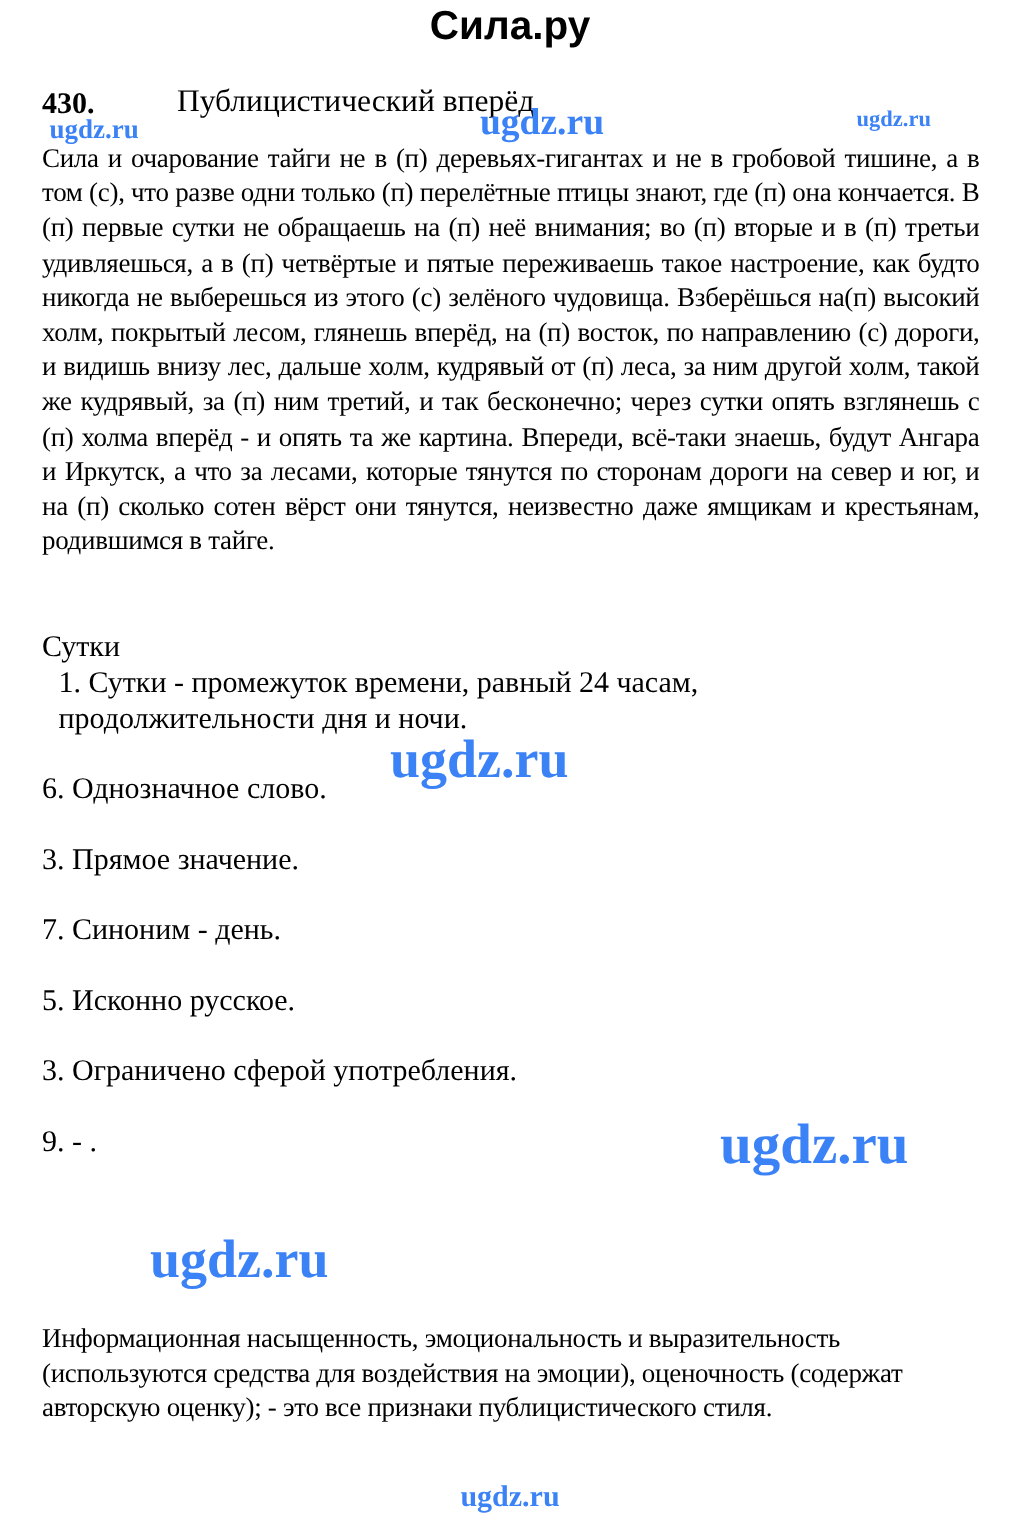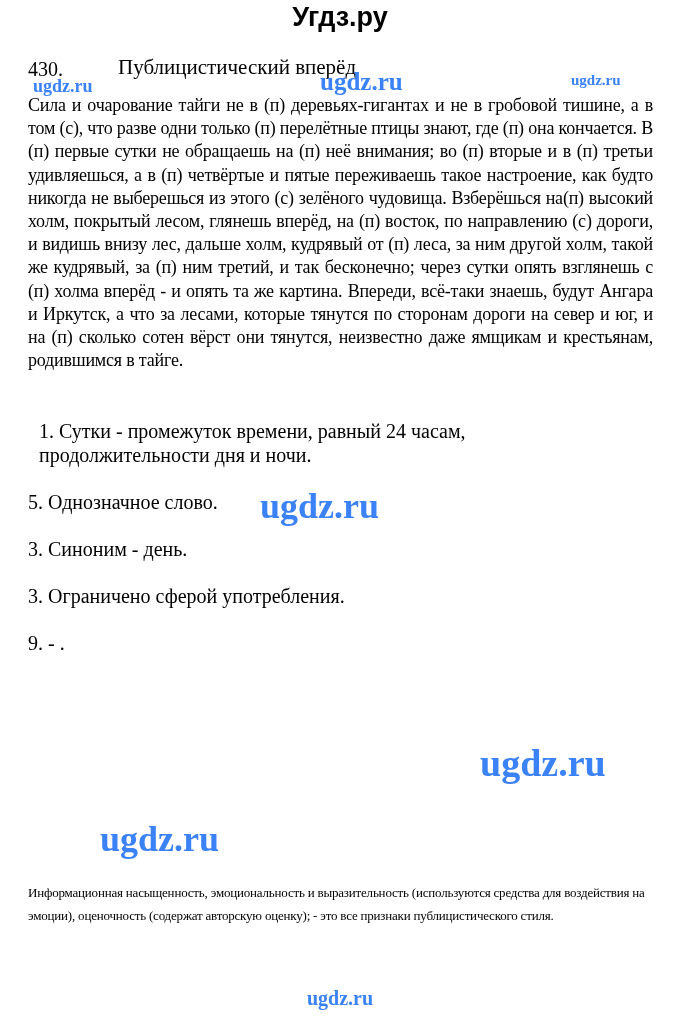--- a/index.html
+++ b/index.html
@@ -31,65 +31,68 @@
   }
   .wm-top-left   { left: 33px;  top: 77px;  font-size: 18px; }
   .wm-top-center { left: 320px; top: 69px;  font-size: 25px; }
   .wm-top-right  { left: 571px; top: 73px;  font-size: 15px; }
   .wm-mid        { left: 260px; top: 488px; font-size: 36px; }
   .wm-seven      { left: 480px; top: 744px; font-size: 38px; }
   .wm-nine       { left: 100px; top: 821px; font-size: 36px; }
   .wm-bottom     { left: 0; top: 988px; width: 100%; text-align: center; font-size: 20px; }
   .ex-num {
     position: absolute; left: 28px; top: 59px;
-    font-weight: normal; font-size: 20px; line-height: 1;
+    font-weight: bold; font-size: 20px; line-height: 1;
   }
   .ex-title {
     position: absolute; left: 118px; top: 57px;
     font-size: 21px; line-height: 1;
   }
   .passage {
     position: absolute; left: 28px; top: 94px; width: 625px;
     font-size: 18px; line-height: 23.2px;
     letter-spacing: -0.2px;
     text-align: justify;
   }
   .analysis {
     position: absolute; left: 28px; top: 419px; width: 472px;
     font-size: 20px; line-height: 24px;
   }
   .analysis .item { margin-top: 23px; }
   .analysis .item.first { margin-top: 0; margin-left: 11px; }
   .conclusion {
     position: absolute; left: 28px; top: 881px; width: 626px;
-    font-size: 13px; line-height: 23px;
+    font-size: 18px; line-height: 23px;
     letter-spacing: -0.2px;
     text-align: left;
   }
 </style>
 </head>
 <body>
 
 <div class="page">
 
-  <div class="site-title">Угдз.ру</div>
+  <div class="site-title">Сила.ру</div>
 
   <span class="ex-num">430.</span>
   <span class="ex-title">Публицистический вперёд</span>
 
   <div class="wm wm-top-left">ugdz.ru</div>
   <div class="wm wm-top-center">ugdz.ru</div>
   <div class="wm wm-top-right">ugdz.ru</div>
 
   <div class="passage">Сила и очарование тайги не в (п) деревьях-гигантах и не в гробовой тишине, а в том (с), что разве одни только (п) перелётные птицы знают, где (п) она кончается. В (п) первые сутки не обращаешь на (п) неё внимания; во (п) вторые и в (п) третьи удивляешься, а в (п) четвёртые и пятые переживаешь такое настроение, как будто никогда не выберешься из этого (с) зелёного чудовища. Взберёшься на(п) высокий холм, покрытый лесом, глянешь вперёд, на (п) восток, по направлению (с) дороги, и видишь внизу лес, дальше холм, кудрявый от (п) леса, за ним другой холм, такой же кудрявый, за (п) ним третий, и так бесконечно; через сутки опять взглянешь с (п) холма вперёд - и опять та же картина. Впереди, всё-таки знаешь, будут Ангара и Иркутск, а что за лесами, которые тянутся по сторонам дороги на север и юг, и на (п) сколько сотен вёрст они тянутся, неизвестно даже ямщикам и крестьянам, родившимся в тайге.</div>
 
   <div class="analysis">
+    <div class="word">Сутки</div>
     <div class="item first">1. Сутки - промежуток времени, равный 24 часам, продолжительности дня и ночи.</div>
-    <div class="item">5. Однозначное слово.</div>
-    <div class="item">3. Синоним - день.</div>
+    <div class="item">6. Однозначное слово.</div>
+    <div class="item">3. Прямое значение.</div>
+    <div class="item">7. Синоним - день.</div>
+    <div class="item">5. Исконно русское.</div>
     <div class="item">3. Ограничено сферой употребления.</div>
     <div class="item">9. - .</div>
   </div>
 
   <div class="wm wm-mid">ugdz.ru</div>
   <div class="wm wm-seven">ugdz.ru</div>
   <div class="wm wm-nine">ugdz.ru</div>
 
   <div class="conclusion">Информационная насыщенность, эмоциональность и выразительность (используются средства для воздействия на эмоции), оценочность (содержат авторскую оценку); - это все признаки публицистического стиля.</div>
 

